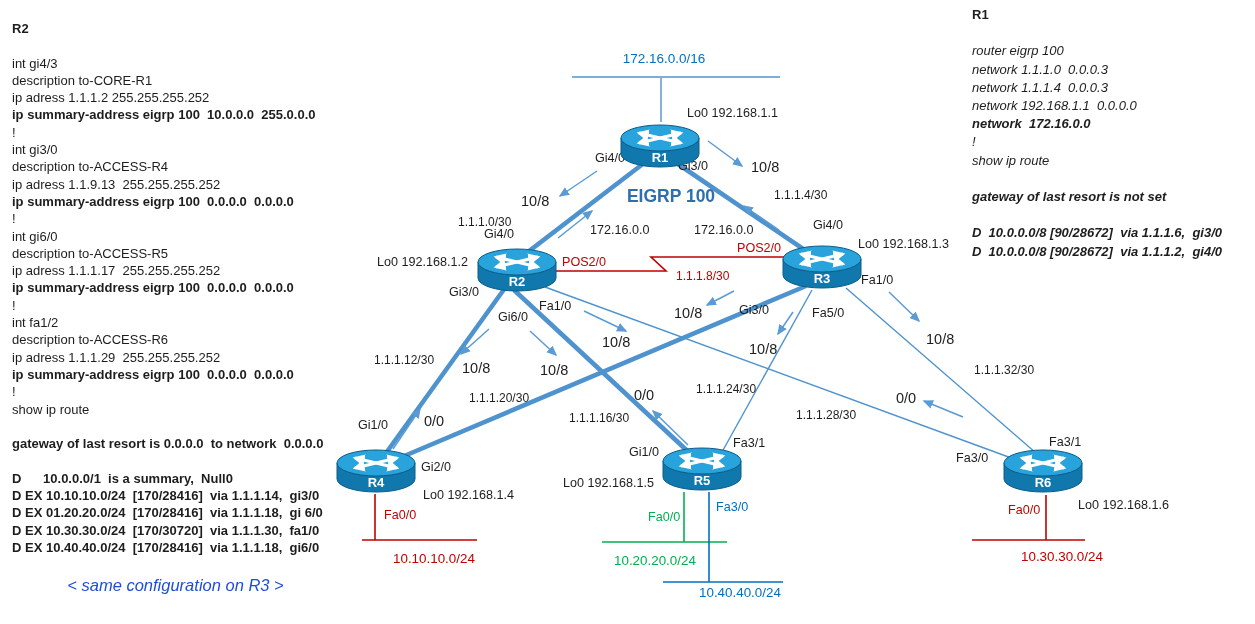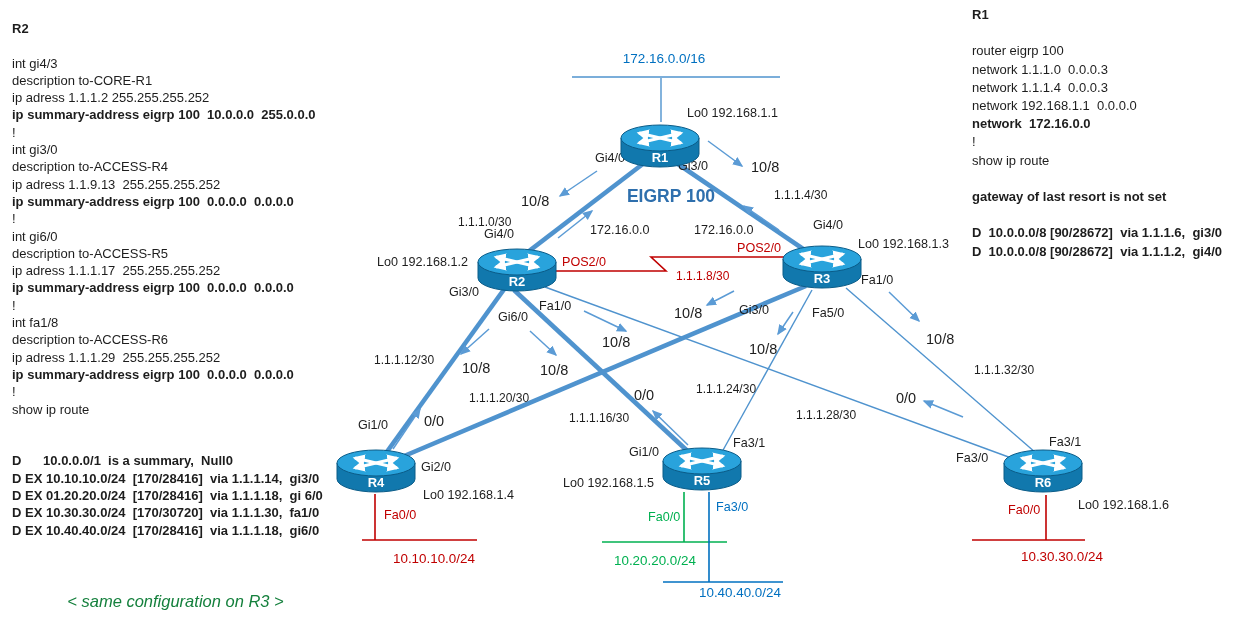--- a/index.html
+++ b/index.html
@@ -4,24 +4,24 @@
 <style>
   html,body{margin:0;padding:0;background:#fff;}
   body{width:1255px;height:624px;position:relative;overflow:hidden;
        font-family:"Liberation Sans",sans-serif;color:#1d1d1d;}
   .cfg-panel{position:absolute;}
   #left-panel{left:12px;top:20px;width:345px;font-size:13px;}
   #right-panel{left:972px;top:6px;width:282px;font-size:13px;}
   .cfg-title{font-weight:bold;line-height:17.3px;white-space:pre;}
   #right-panel .cfg-title{line-height:18.2px;}
   .cfg-line{white-space:pre;line-height:17.3px;}
-  #right-panel .cfg-line{line-height:18.2px;}
+  #right-panel .cfg-line{line-height:18.2px;font-style:italic;}
   .cfg-line.bold{font-weight:bold;}
-  #footer-note{position:absolute;left:28px;top:592px;width:295px;text-align:center;
-       font-style:italic;font-size:16.5px;color:#15803d;}
+  #footer-note{position:absolute;left:28px;top:576px;width:295px;text-align:center;
+       font-style:italic;font-size:16.5px;color:#1d4ed8;}
   svg{position:absolute;left:0;top:0;}
   text{font-family:"Liberation Sans",sans-serif;}
   .lbl{font-size:12.6px;fill:#1d1d1d;}
   .sub{font-size:12px;fill:#1d1d1d;}
   .adv{font-size:14.5px;fill:#1d1d1d;}
   .lan{font-size:13.4px;}
   .red{fill:#c00000;}
   .green{fill:#00b050;}
   .blu{fill:#0070c0;}
   .eigrp{font-size:17.5px;font-weight:bold;fill:#2e6fad;}
@@ -194,27 +194,28 @@
       <div class="cfg-line">int gi3/0</div>
       <div class="cfg-line">description to-ACCESS-R4</div>
       <div class="cfg-line">ip adress 1.1.9.13  255.255.255.252</div>
       <div class="cfg-line bold">ip summary-address eigrp 100  0.0.0.0  0.0.0.0</div>
       <div class="cfg-line">!</div>
       <div class="cfg-line">int gi6/0</div>
       <div class="cfg-line">description to-ACCESS-R5</div>
       <div class="cfg-line">ip adress 1.1.1.17  255.255.255.252</div>
       <div class="cfg-line bold">ip summary-address eigrp 100  0.0.0.0  0.0.0.0</div>
       <div class="cfg-line">!</div>
-      <div class="cfg-line">int fa1/8</div>
+      <div class="cfg-line">int fa1/2</div>
       <div class="cfg-line">description to-ACCESS-R6</div>
       <div class="cfg-line">ip adress 1.1.1.29  255.255.255.252</div>
       <div class="cfg-line bold">ip summary-address eigrp 100  0.0.0.0  0.0.0.0</div>
       <div class="cfg-line">!</div>
       <div class="cfg-line">show ip route</div>
       <div class="cfg-line">&nbsp;</div>
+      <div class="cfg-line bold">gateway of last resort is 0.0.0.0  to network  0.0.0.0</div>
       <div class="cfg-line">&nbsp;</div>
       <div class="cfg-line bold">D      10.0.0.0/1  is a summary,  Null0</div>
       <div class="cfg-line bold">D EX 10.10.10.0/24  [170/28416]  via 1.1.1.14,  gi3/0</div>
       <div class="cfg-line bold">D EX 01.20.20.0/24  [170/28416]  via 1.1.1.18,  gi 6/0</div>
       <div class="cfg-line bold">D EX 10.30.30.0/24  [170/30720]  via 1.1.1.30,  fa1/0</div>
       <div class="cfg-line bold">D EX 10.40.40.0/24  [170/28416]  via 1.1.1.18,  gi6/0</div>
     </div>
 </div>
 
 <div class="cfg-panel" id="right-panel">

